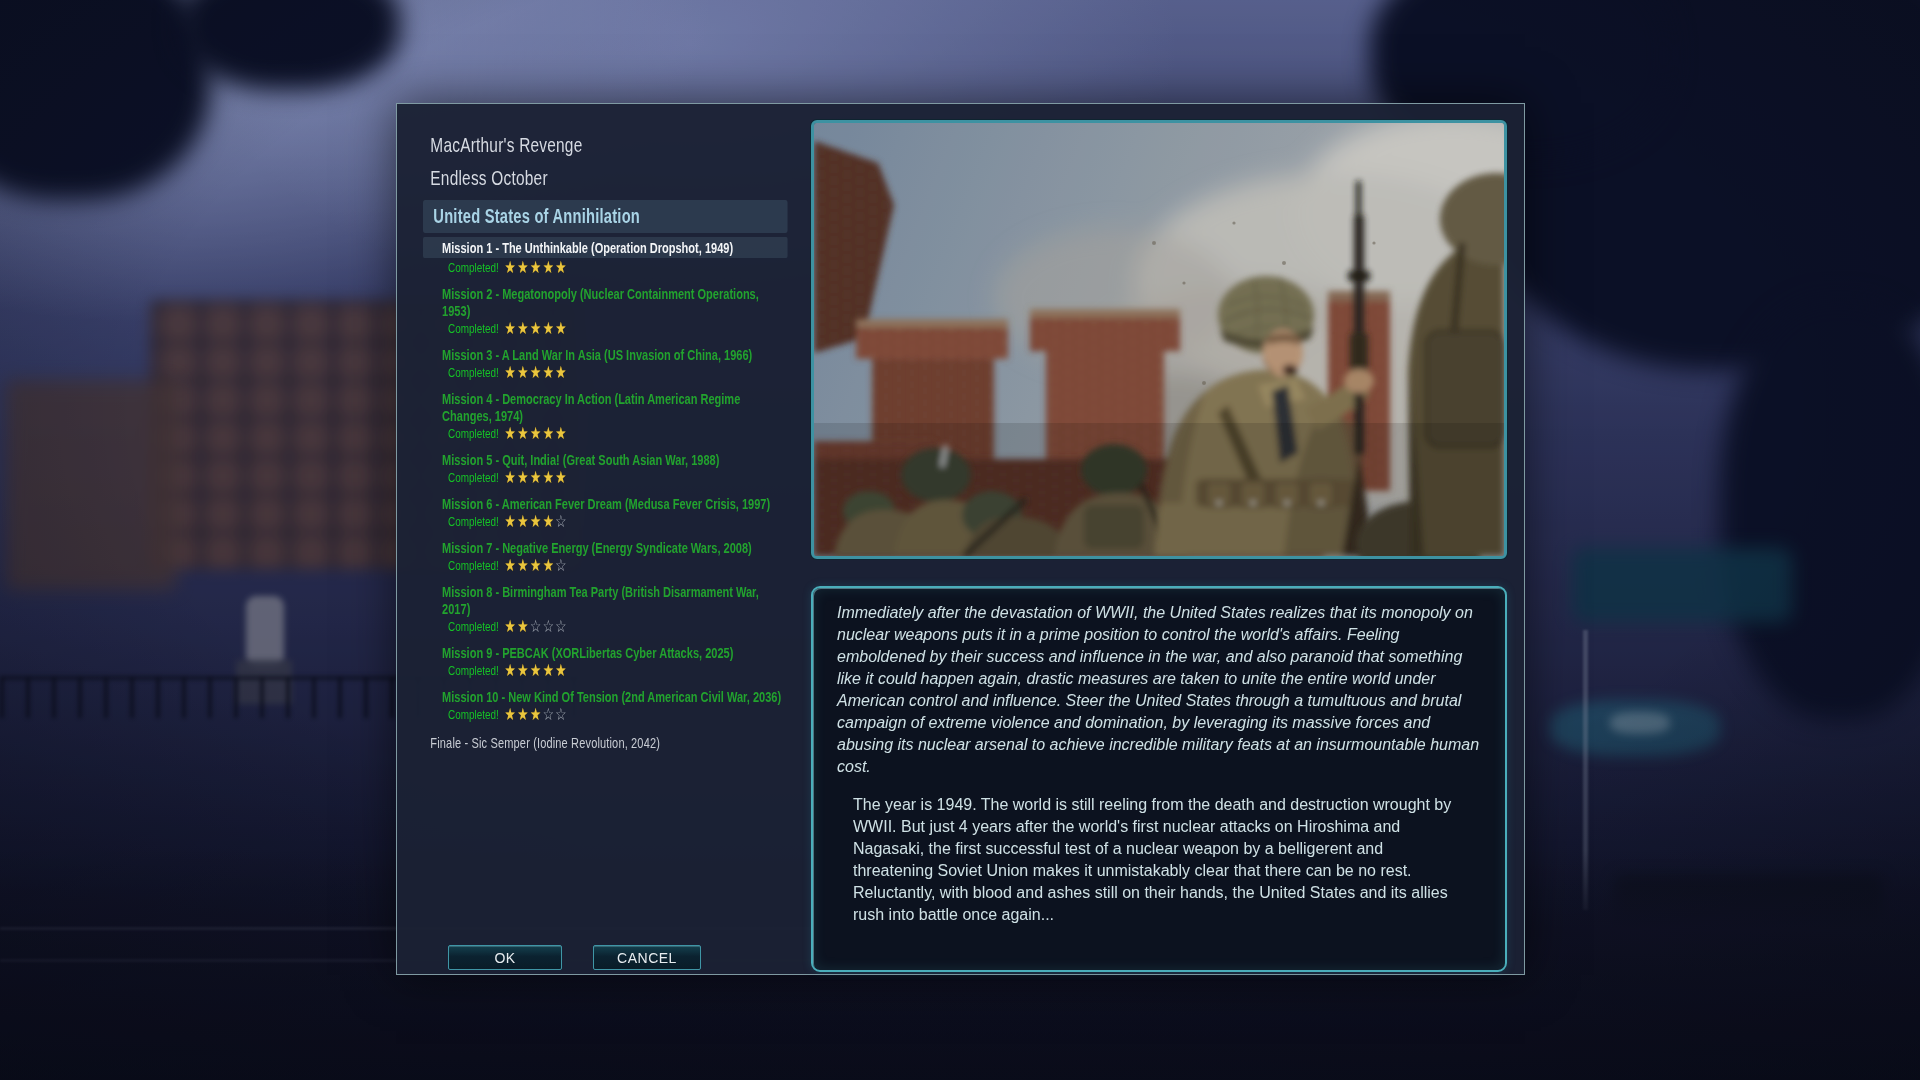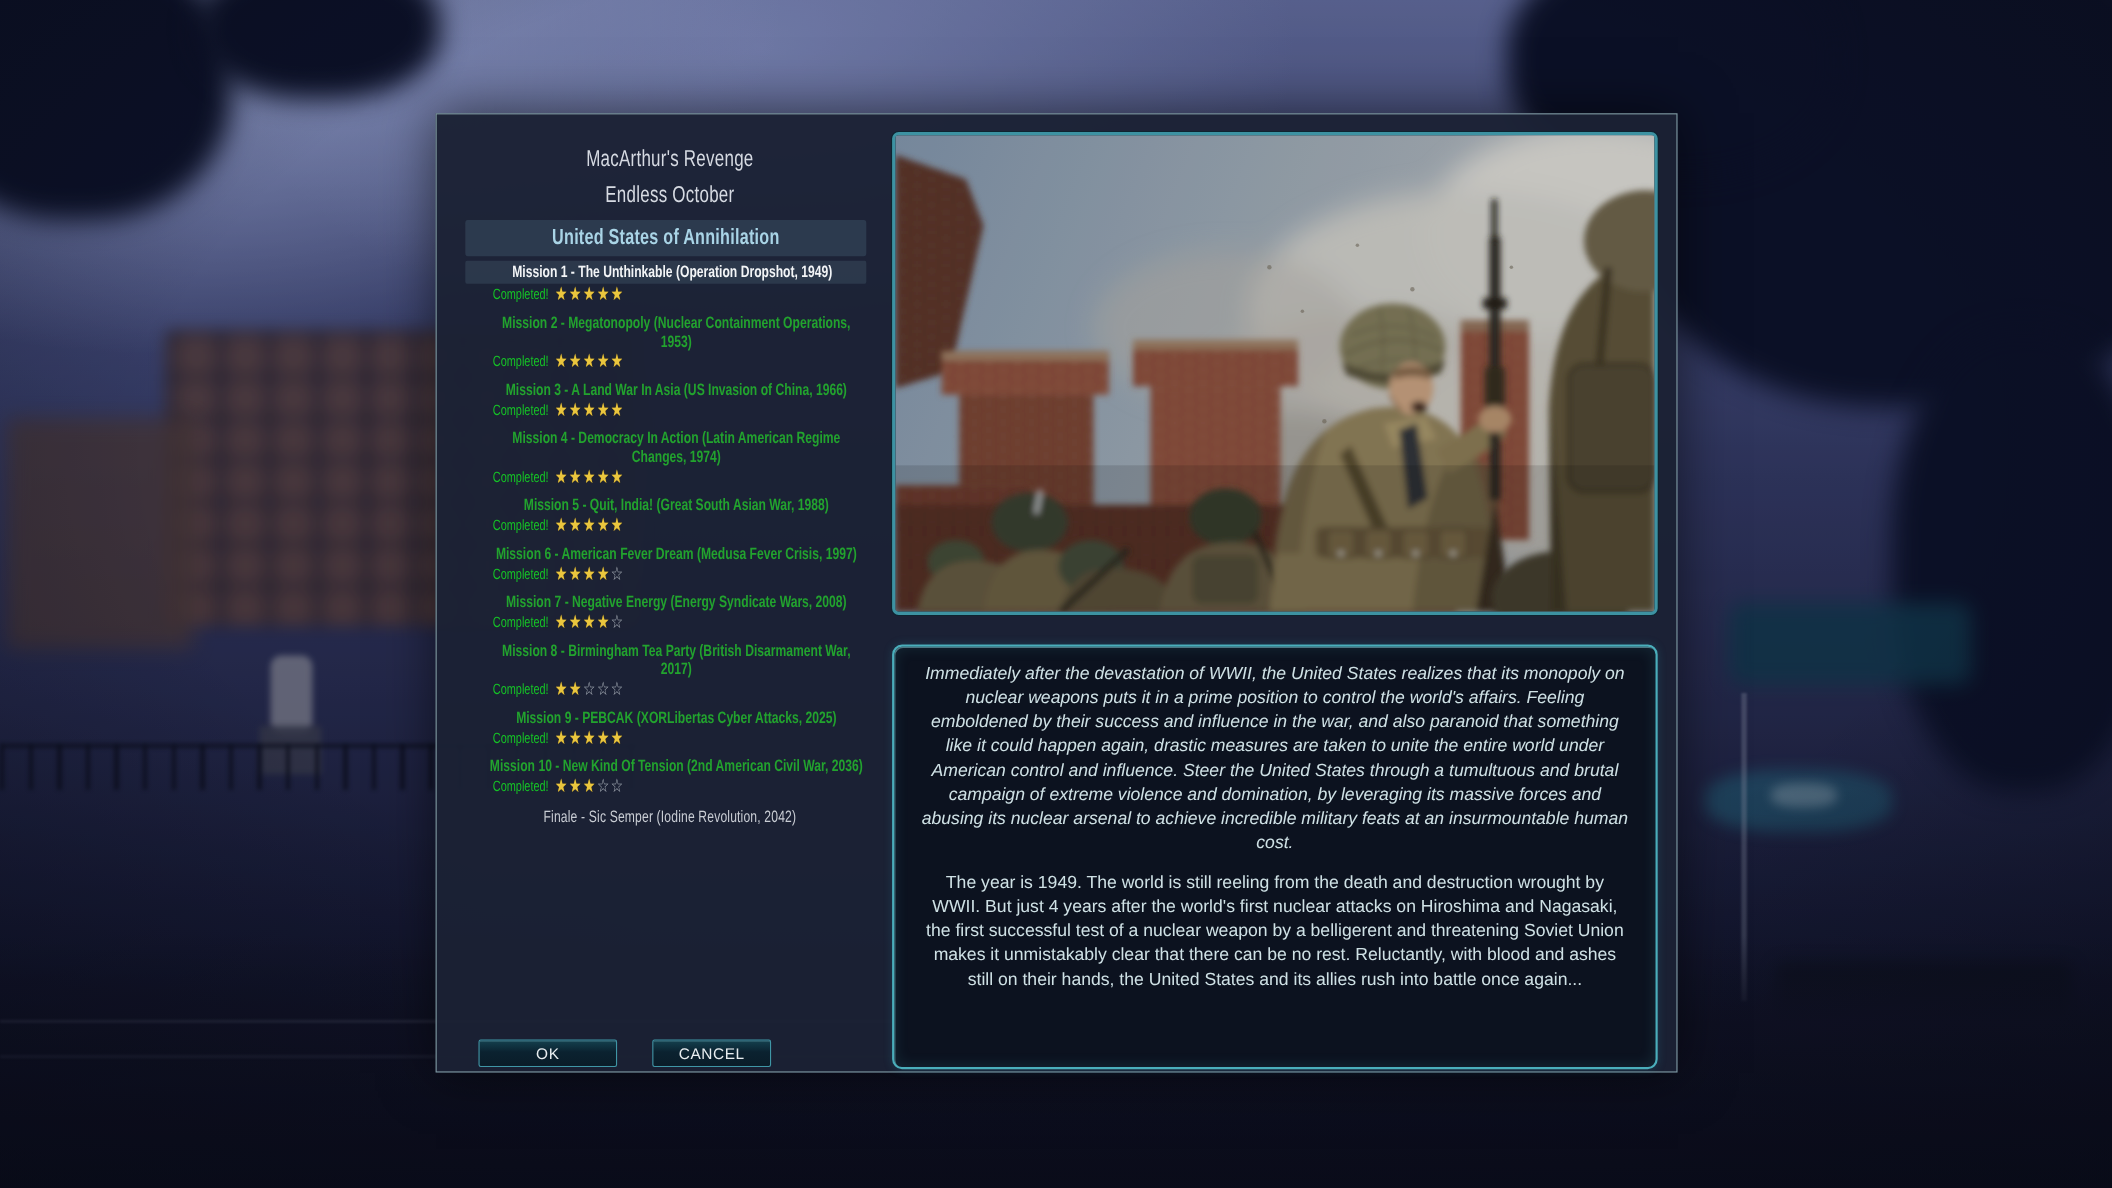--- a/index.html
+++ b/index.html
@@ -1,17 +1,17 @@
 <!DOCTYPE html>
 <html style="--accent: #4aaebb;"><head>
 <meta charset="utf-8">
 <style>
   html,body{margin:0;padding:0;background:#000;}
   #app{position:relative;width:1920px;height:1080px;overflow:hidden;
-       font-family:"Liberation Sans",sans-serif;text-align:center;-webkit-font-smoothing:antialiased;}
+       font-family:"Liberation Sans",sans-serif;-webkit-font-smoothing:antialiased;}
 
   
   #bg{position:absolute;inset:0;
     background:
       radial-gradient(900px 520px at 8% 0%, #a9b6e0 0%, rgba(169,182,224,0) 62%),
       radial-gradient(760px 420px at 36% 4%, rgba(148,160,208,.75), transparent 64%),
       linear-gradient(180deg,#6a74a4 0%,#4a5280 22%,#343a62 40%,#272b4c 58%,#161930 78%,#0a0c1a 100%);}
   .blob{position:absolute;}
   .tree{background:#0a0f22;filter:blur(12px);border-radius:45%;}
   .bld1{left:150px;top:300px;width:430px;height:270px;border-radius:6px;filter:blur(7px);opacity:.85;
@@ -58,36 +58,36 @@
   .stars-filled{color:#eac63e;text-shadow:0 0 1px #7e5e10;}
   .stars-empty{color:#c3cad1;opacity:.85;}
   .finale{margin-top:10px;margin-left:10px;font-size:15px;color:#c9cdd4;letter-spacing:.2px;}
 
   
   .btn{position:absolute;height:25px;box-sizing:border-box;border:1px solid #3f96a6;border-radius:2px;
     background:linear-gradient(180deg,#14404e 0%,#0b2230 45%,#0a1c28 100%);
     color:#e8edf0;font-family:"Liberation Sans",sans-serif;font-size:14px;letter-spacing:.5px;
     display:flex;align-items:center;justify-content:center;cursor:pointer;
     box-shadow:inset 0 1px 0 rgba(150,220,230,.25);}
-  #btn-ok{left:38px;top:841px;width:126px;}
+  #btn-ok{left:51px;top:841px;width:114px;}
   #btn-cancel{left:196px;top:841px;width:108px;}
 
   
   #photo-frame{position:absolute;left:414px;top:16px;width:696px;height:439px;box-sizing:border-box;
     border:3px solid #3d92a2;border-radius:6px;overflow:hidden;background:#1a222e;
     box-shadow:inset 1px 1px 0 rgba(150,230,240,.5), 0 0 0 1px #0e2430;}
   #photo-frame svg{display:block;width:100%;height:100%;}
 
   
   #desc-panel{position:absolute;left:414px;top:482px;width:696px;height:386px;box-sizing:border-box;
     border:2px solid #4aaebb;border-radius:9px;background:rgba(10,16,28,.88);
     box-shadow:inset 0 0 14px rgba(80,200,215,.14), inset 1px 1px 0 rgba(160,230,240,.45), 0 0 8px rgba(40,140,160,.25);
     padding:14px 24px;color:#cfe1e5;font-size:16px;line-height:22px;overflow:hidden;}
   #desc-p1{font-style:italic;margin:0 0 14px 0;}
-  #desc-p2{margin:0;}
+  #desc-p2{margin:16px;}
 </style>
 </head>
 <body>
 <div id="app">
 
   <div id="bg">
     <div class="blob tree" style="left:-70px;top:-50px;width:280px;height:250px;"></div>
     <div class="blob tree" style="left:180px;top:-40px;width:220px;height:130px;"></div>
     <div class="blob tree" style="right:-90px;top:-70px;width:540px;height:440px;"></div>
     <div class="blob tree" style="right:250px;top:-50px;width:300px;height:210px;"></div>

